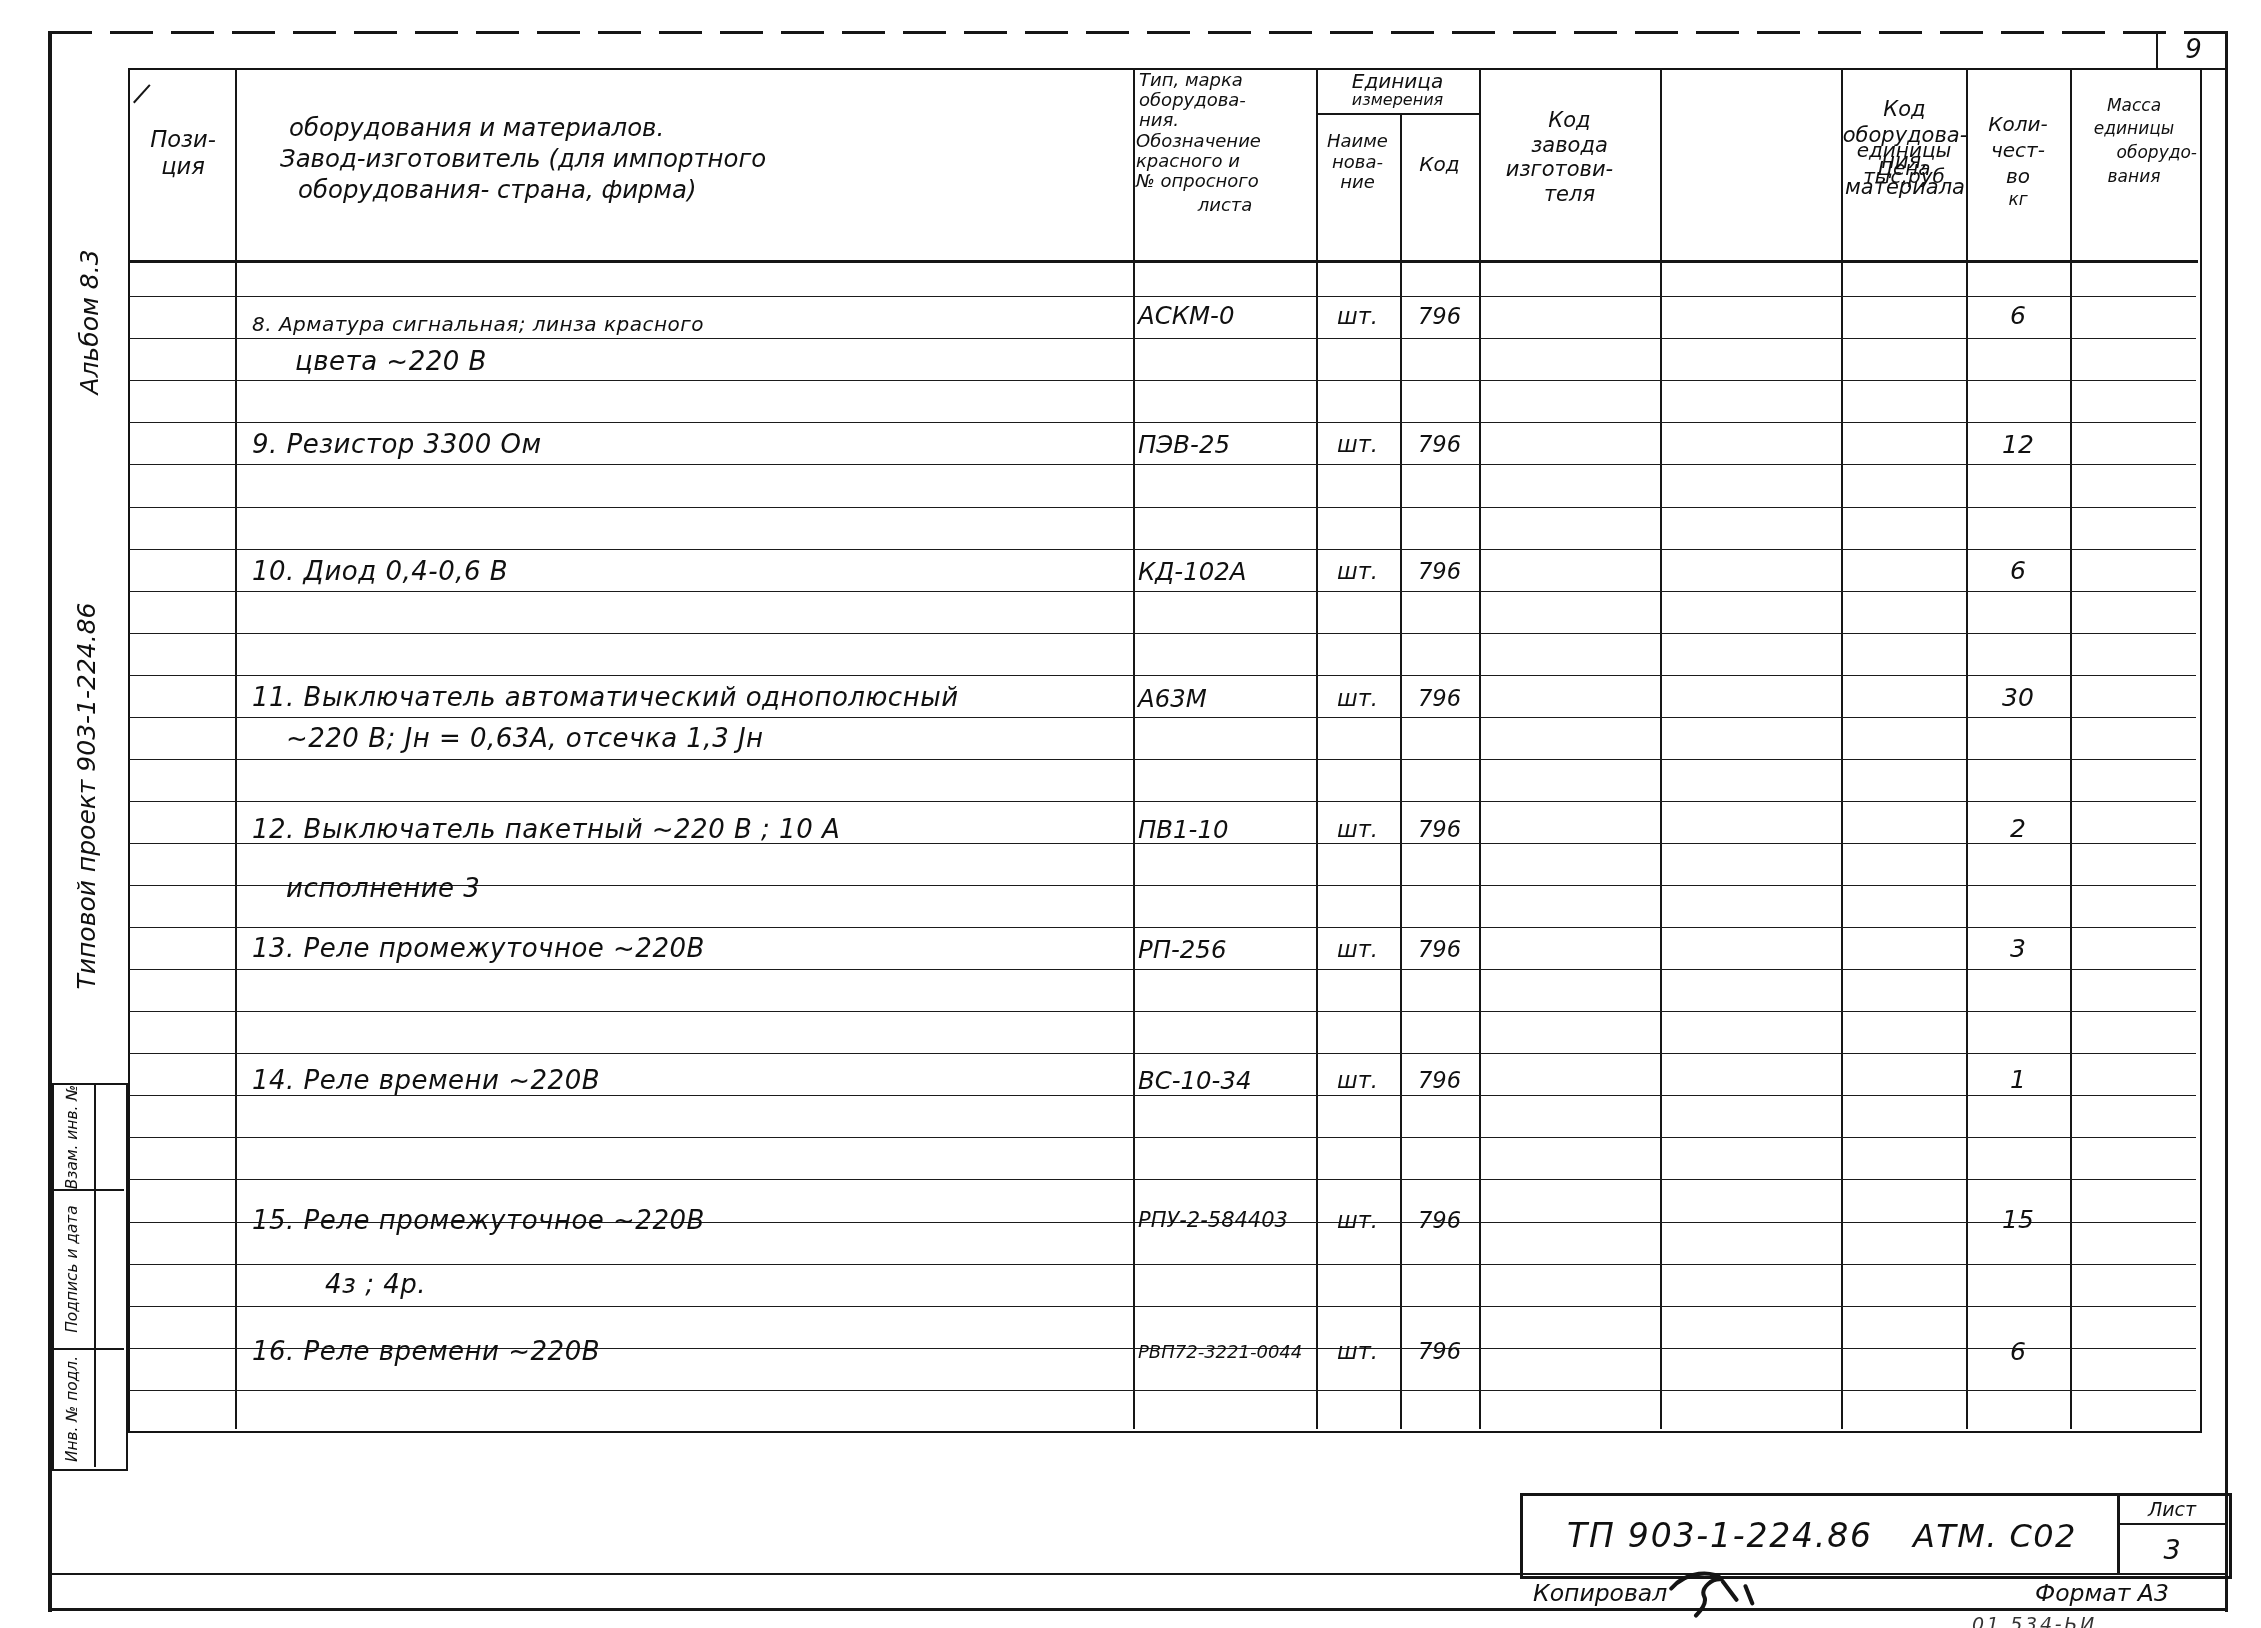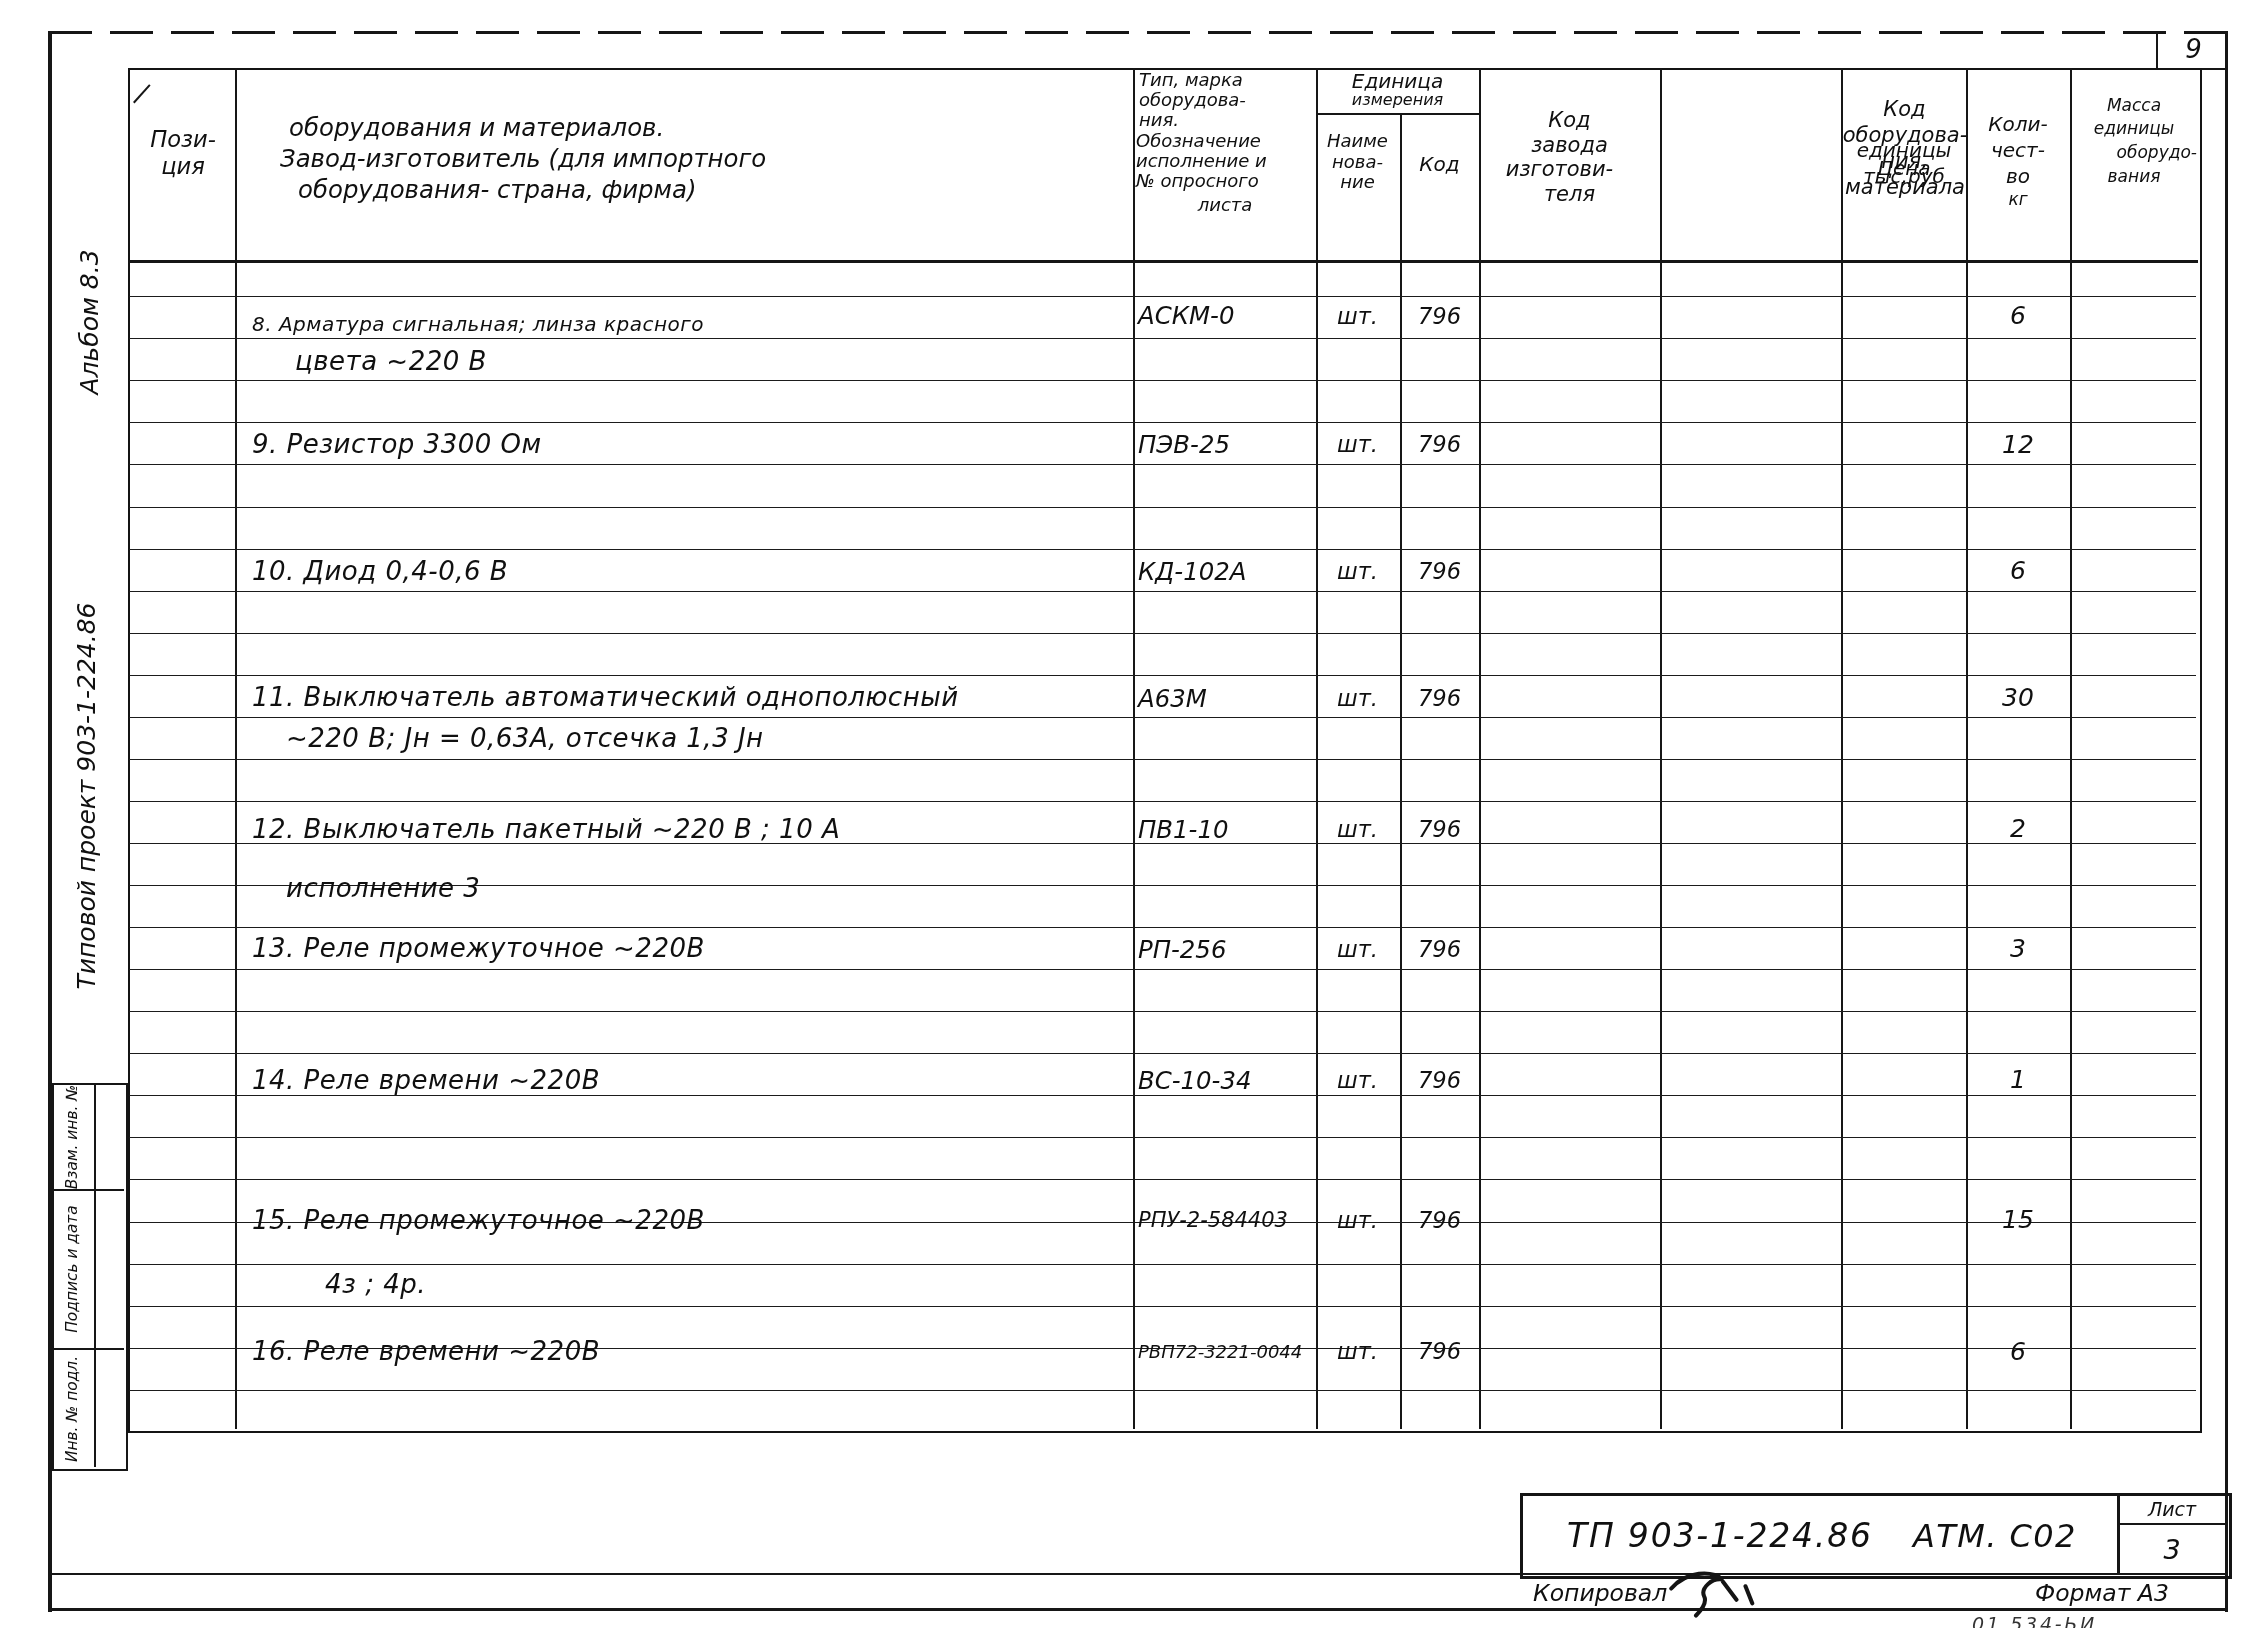--- a/index.html
+++ b/index.html
@@ -64,21 +64,21 @@
   <div class="abs hand ctr" style="left:132px; top:153px; width:102px; font-size:22.6px;">ция</div>
 
   <div class="abs hand" style="left:289px; top:113px; font-size:24.4px;">оборудования и материалов.</div>
   <div class="abs hand" style="left:280px; top:144px; font-size:24.4px;">Завод-изготовитель (для импортного</div>
   <div class="abs hand" style="left:298px; top:175px; font-size:24.4px;">оборудования- страна, фирма)</div>
 
   <div class="abs hand" style="left:1139px; top:69px; font-size:18px;">Тип, марка</div>
   <div class="abs hand" style="left:1139px; top:89px; font-size:18px;">оборудова-</div>
   <div class="abs hand" style="left:1139px; top:109px; font-size:18px;">ния.</div>
   <div class="abs hand" style="left:1136px; top:130px; font-size:18px;">Обозначение</div>
-  <div class="abs hand" style="left:1136px; top:150px; font-size:18px;">исполнение и</div>
+  <div class="abs hand" style="left:1136px; top:150px; font-size:18px;">красного и</div>
   <div class="abs hand" style="left:1136px; top:170px; font-size:18px;">№ опросного</div>
   <div class="abs hand ctr" style="left:1139px; top:194px; width:172px; font-size:18px;">листа</div>
 
   <div class="abs hand ctr" style="left:1316px; top:69px; width:163px; font-size:20px;">Единица</div>
   <div class="abs hand ctr" style="left:1316px; top:90px; width:163px; font-size:16px;">измерения</div>
   <div class="abs hand ctr" style="left:1317px; top:130px; width:81px; font-size:18px;">Наиме</div>
   <div class="abs hand ctr" style="left:1317px; top:151px; width:81px; font-size:18px;">нова-</div>
   <div class="abs hand ctr" style="left:1317px; top:171px; width:81px; font-size:18px;">ние</div>
   <div class="abs hand ctr" style="left:1401px; top:152px; width:77px; font-size:20px;">Код</div>
 

